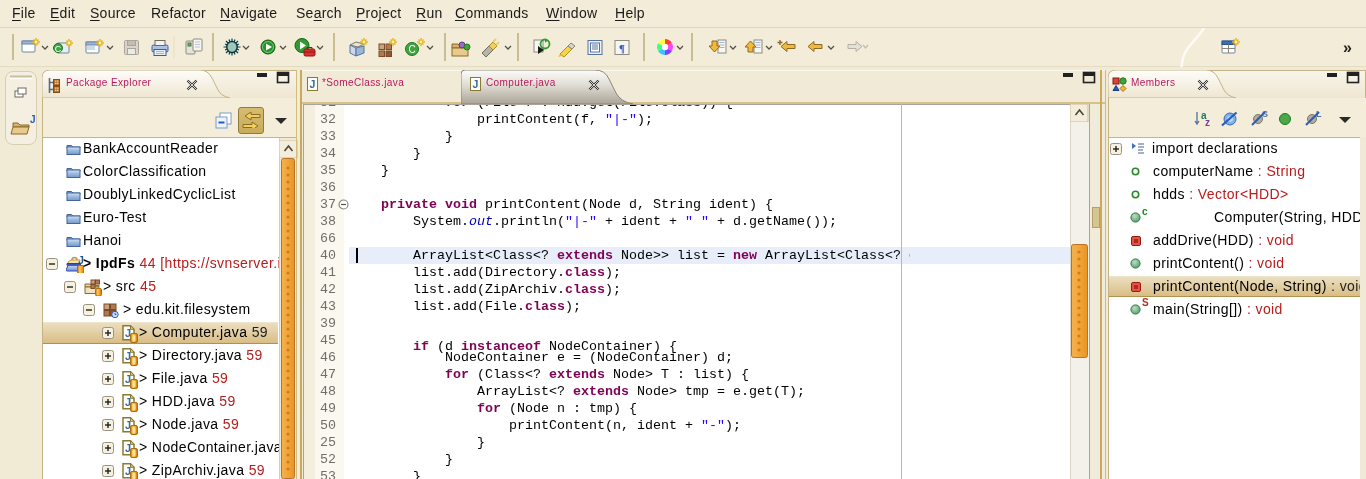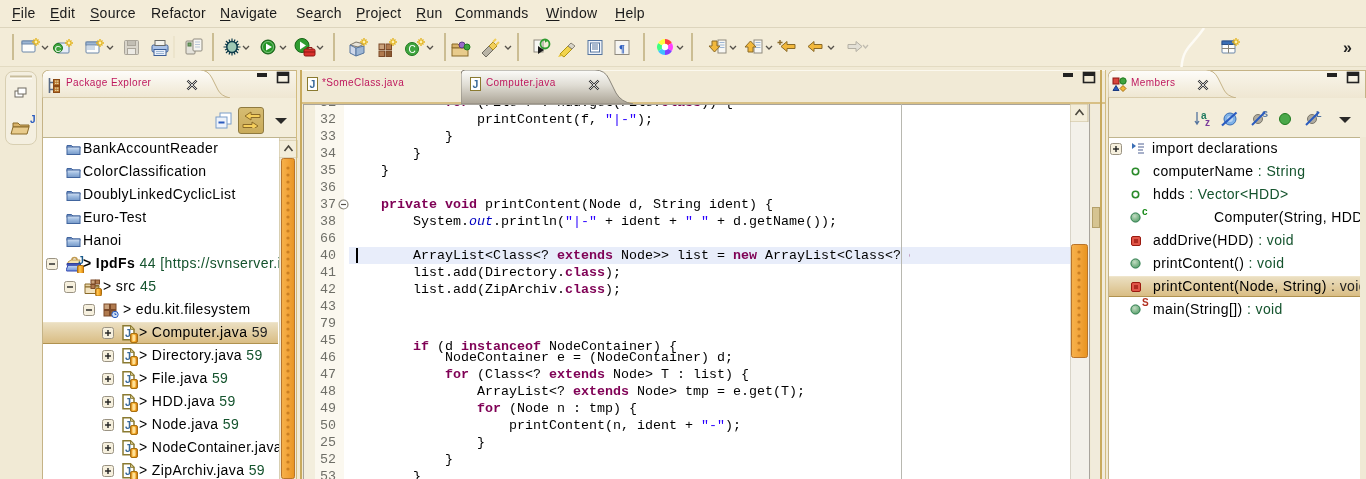--- a/index.html
+++ b/index.html
@@ -5,21 +5,21 @@
  font-family:"Liberation Sans",sans-serif;background:#f1ead5}
 .abs{position:absolute}
 
 #menubar{left:0;top:0;width:1366px;height:28px;background:#f3ecd8;border-bottom:1px solid #ddd5bd;}
 .mi{position:absolute;top:5px;font-size:14px;color:#1a1a1a;white-space:pre;letter-spacing:0.25px}
 .mi u{text-decoration:underline;text-underline-offset:2px}
 
 #toolbar{left:0;top:28px;width:1366px;height:39px;background:#f3ecd8;border-bottom:1px solid #e3dbc2}
 .tabtext{font-size:10px;color:#be185d;letter-spacing:0.4px}
 .row{position:absolute;white-space:pre;font-size:14px;color:#000;letter-spacing:0.4px}
-.grey{color:#14532d}
+.grey{color:#b91c1c}
 .dark{color:#222}
 .sel-tan{background:linear-gradient(#ebdfc1,#d9bd84);border-top:1px solid #efe5cb;border-bottom:1px solid #b0924f}
 
 .cl{position:absolute;left:349px;font-family:"Liberation Mono",monospace;
  font-size:13.34px;line-height:17px;white-space:pre;color:#000}
 .ln{position:absolute;font-family:"Liberation Mono",monospace;font-size:13.34px;
  line-height:17px;color:#6f6f68;text-align:right;width:30px}
 .k{color:#7f0055;font-weight:bold}
 .s{color:#2a00ff}
 .sf{color:#0000c0;font-style:italic}
@@ -501,21 +501,22 @@
 <div class="cl" style="left:49px;top:108px">        System.<span class="sf">out</span>.println(<span class="s">"|-"</span> + ident + <span class="s">" "</span> + d.getName());</div>
 <div class="ln" style="left:6px;top:125px">66</div>
 <div class="cl" style="left:49px;top:125px"></div>
 <div class="ln" style="left:6px;top:142px">40</div>
 <div class="cl" style="left:49px;top:142px">        ArrayList&lt;Class&lt;? <b class="k">extends</b> Node&gt;&gt; list = <b class="k">new</b> ArrayList&lt;Class&lt;? <b class="k">extends</b> Node&gt;&gt;();</div>
 <div class="ln" style="left:6px;top:159px">41</div>
 <div class="cl" style="left:49px;top:159px">        list.add(Directory.<b class="k">class</b>);</div>
 <div class="ln" style="left:6px;top:176px">42</div>
 <div class="cl" style="left:49px;top:176px">        list.add(ZipArchiv.<b class="k">class</b>);</div>
 <div class="ln" style="left:6px;top:193px">43</div>
-<div class="ln" style="left:6px;top:210px">79</div>
+<div class="cl" style="left:49px;top:193px">        list.add(File.<b class="k">class</b>);</div>
+<div class="ln" style="left:6px;top:210px">39</div>
 <div class="cl" style="left:49px;top:210px"></div>
 <div class="ln" style="left:6px;top:227px">45</div>
 <div class="cl" style="left:49px;top:233px">        <b class="k">if</b> (d <b class="k">instanceof</b> NodeContainer) {</div>
 <div class="ln" style="left:6px;top:244px">46</div>
 <div class="cl" style="left:49px;top:244px">            NodeContainer e = (NodeContainer) d;</div>
 <div class="ln" style="left:6px;top:261px">47</div>
 <div class="cl" style="left:49px;top:261px">            <b class="k">for</b> (Class&lt;? <b class="k">extends</b> Node&gt; T : list) {</div>
 <div class="ln" style="left:6px;top:278px">48</div>
 <div class="cl" style="left:49px;top:278px">                ArrayList&lt;? <b class="k">extends</b> Node&gt; tmp = e.get(T);</div>
 <div class="ln" style="left:6px;top:295px">49</div>

